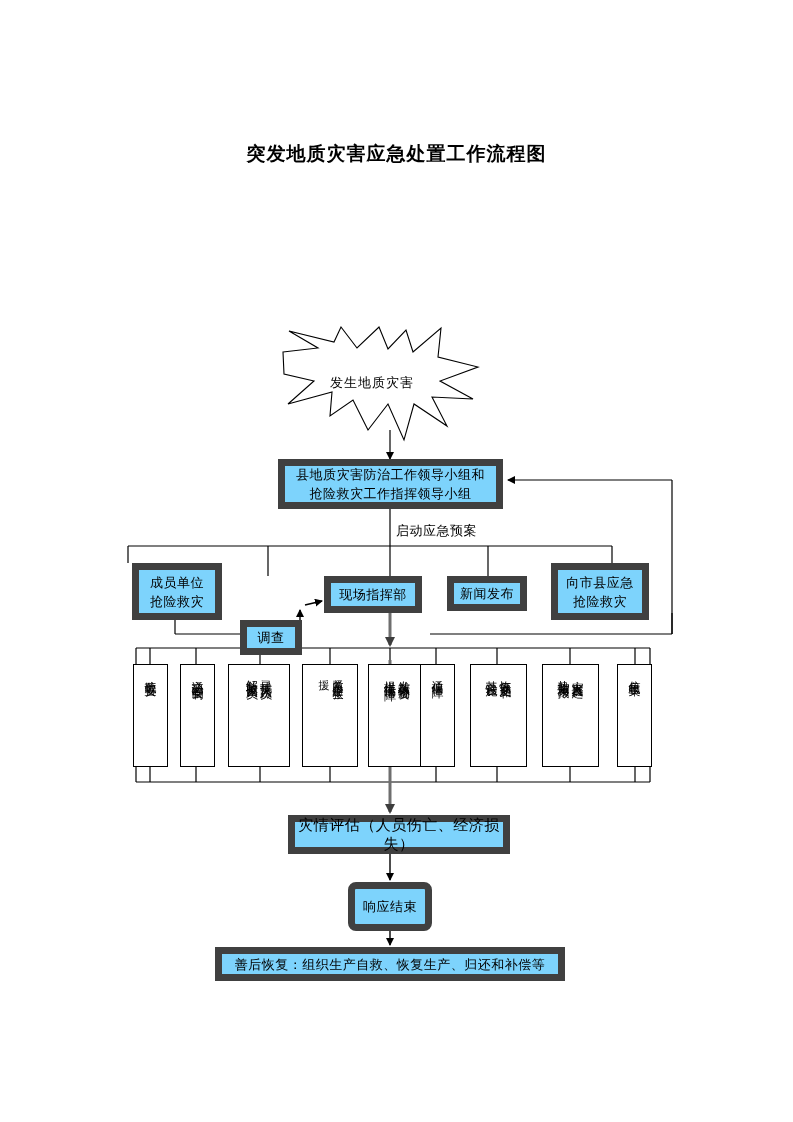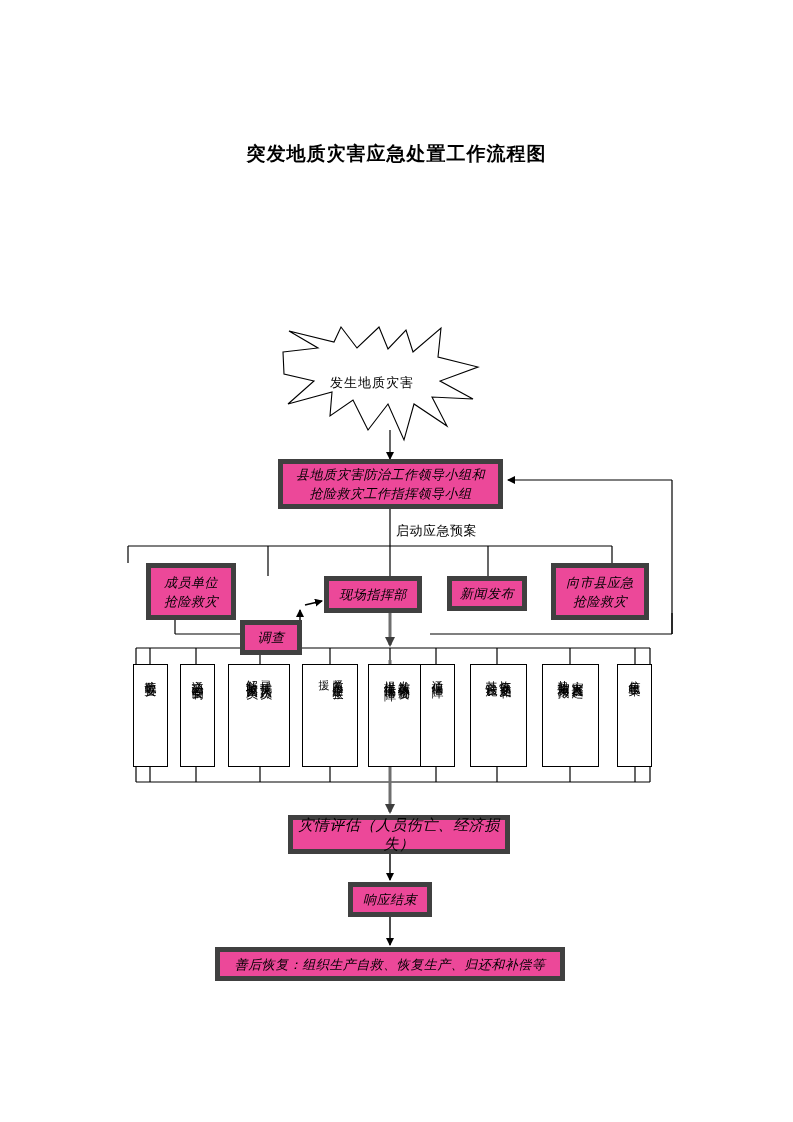--- a/index.html
+++ b/index.html
@@ -31,31 +31,30 @@
   }
   .svg-layer {
     position: absolute;
     left: 0;
     top: 0;
     width: 793px;
     height: 1122px;
   }
   .node {
     position: absolute;
-    border: 5px solid #404040;
-    background: #ec4899;
+    border: 7px solid #404040;
+    background: #7dd3fc;
     box-sizing: border-box;
     display: flex;
     align-items: center;
     justify-content: center;
     text-align: center;
     font-size: 13px;
     line-height: 19px;
     letter-spacing: 0.5px;
-    font-style: italic;
   }
   
   .vnode {
     position: absolute;
     border: 1px solid #000000;
     background: #ffffff;
     box-sizing: border-box;
     display: flex;
     flex-direction: row-reverse;
     align-items: flex-start;
@@ -164,21 +163,21 @@
 
   <div class="burst-text" style="left:330px; top:374px;">发生地质灾害</div>
 
   <div class="node" style="left:278px; top:459px; width:225px; height:50px; flex-direction:column;">
     <span>县地质灾害防治工作领导小组和</span>
     <span>抢险救灾工作指挥领导小组</span>
   </div>
 
   <div class="edge-label" style="left:396px; top:522px;">启动应急预案</div>
 
-  <div class="node" style="left:146px; top:563px; width:90px; height:57px; flex-direction:column;text-align:right;">
+  <div class="node" style="left:132px; top:563px; width:90px; height:57px; flex-direction:column;text-align:right;">
     <span>成员单位</span>
     <span>抢险救灾</span>
   </div>
 
   <div class="node" style="left:240px; top:576px; width:62px; height:35px;margin-top:44px;">
     <span>调查</span>
   </div>
 
   <div class="node" style="left:324px; top:576px; width:98px; height:37px;">
     <span>现场指挥部</span>
@@ -231,21 +230,21 @@
   </div>
 
   <div class="vnode" style="left:617px; top:664px; width:35px; height:103px;">
     <span class="vcol">信息收集</span>
   </div>
 
   <div class="node" style="left:288px; top:815px; width:222px; height:39px; font-size:15px;">
     <span>灾情评估（人员伤亡、经济损失）</span>
   </div>
 
-  <div class="node" style="left:348px; top:882px; width:84px; height:35px;">
+  <div class="node" style="left:348px; top:882px; width:84px; height:49px;border-radius:8px;">
     <span>响应结束</span>
   </div>
 
   <div class="node" style="left:215px; top:947px; width:350px; height:34px;">
     <span>善后恢复：组织生产自救、恢复生产、归还和补偿等</span>
   </div>
 
 </div>
 
 </body></html>

